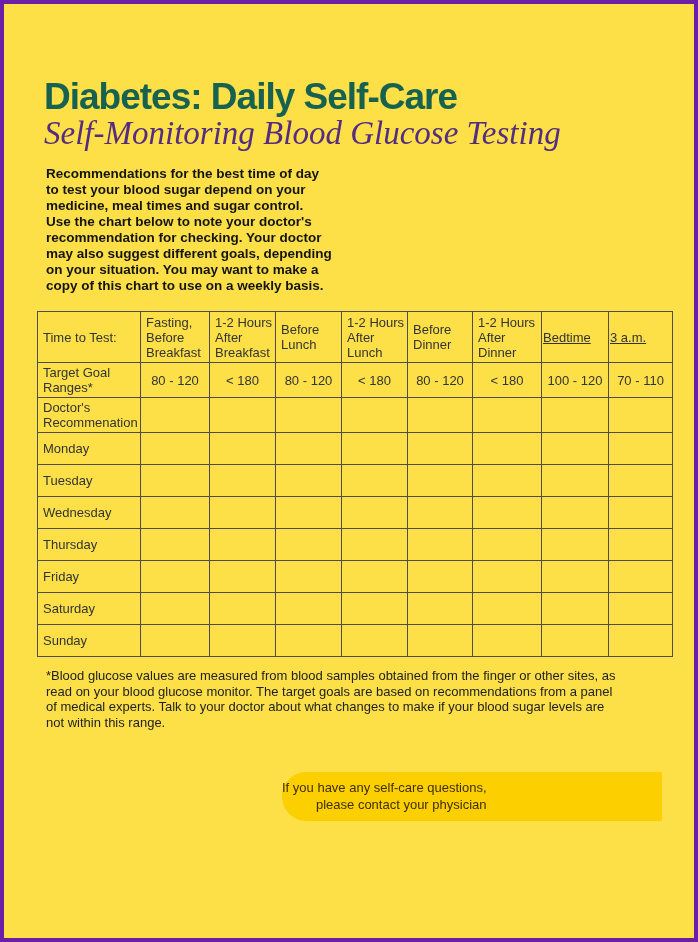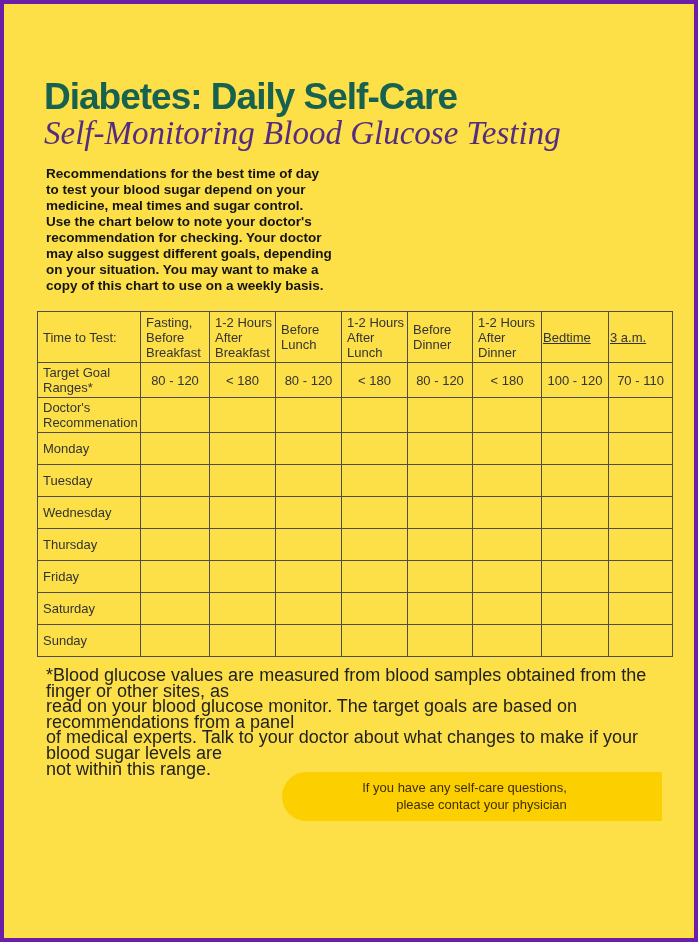--- a/index.html
+++ b/index.html
@@ -68,36 +68,36 @@
   tr.doctor-row { height: 34px; margin-top: 20px; }
   tr.day-row    { height: 32px; margin-left: 45px; }
   td.label-cell, td.header-cell { text-align: left; padding: 2px 2px 2px 5px; }
   td.header-cell.centered { text-align: left; padding: 2px 1px; text-decoration: underline; }
   td.value-cell { text-align: center; padding: 0 1px; }
   .footnote-text {
     position: absolute;
     left: 42px;
     top: 664px;
     width: 624px;
-    font-size: 18px;
+    font-size: 13px;
     line-height: 15.6px;
     color: #222;
     white-space: pre-line;
   }
   .callout-banner {
     position: absolute;
     left: 278px;
     top: 768px;
     width: 380px;
     height: 49px;
     background: #FCCF00;
     border-radius: 25px 0 0 25px;
     display: flex;
     align-items: center;
-    justify-content: center;
+    justify-content: flex-start;
   }
   .callout-text {
     text-align: right;
     padding-right: 15px;
     font-size: 13px;
     line-height: 16.5px;
     color: #3F2F00;
     white-space: pre-line;
   }
 </style>

